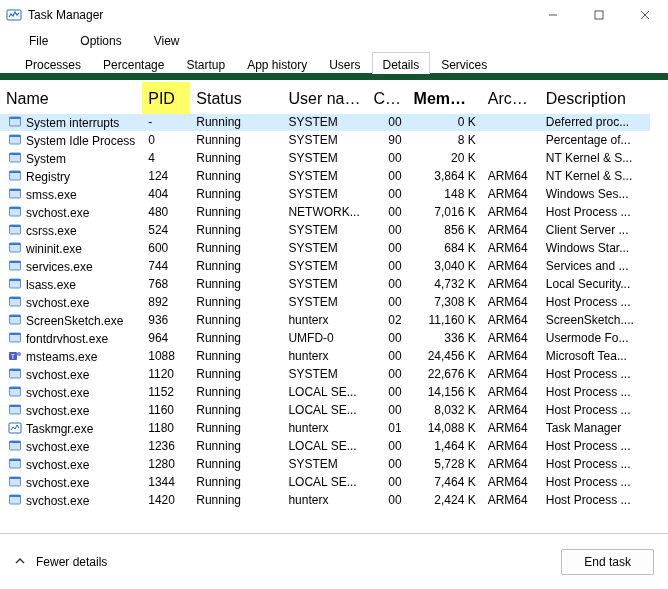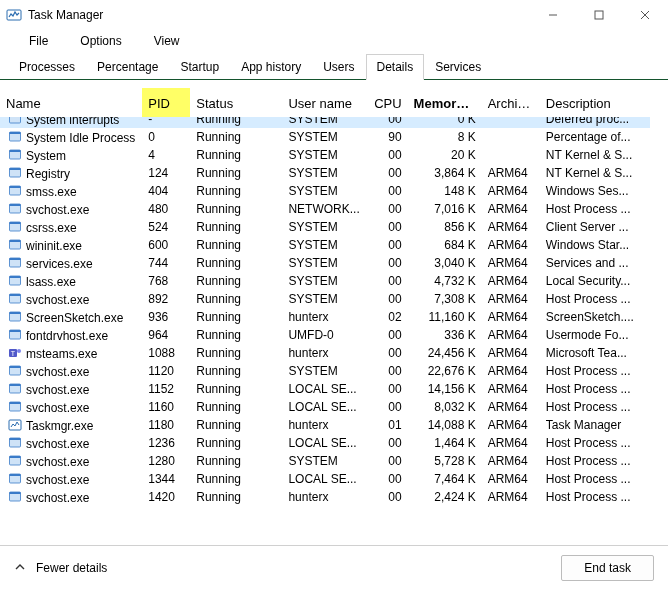--- a/index.html
+++ b/index.html
@@ -50,23 +50,22 @@
   }
   .menubar .menu-item {
     padding: 2px 10px;
     font-size: 12px;
     color: #000;
   }
   
   .tabbar {
     height: 28px;
     display: flex;
-    align-items: flex-end;
-    padding-left: 8px;
-    border-bottom: 1px solid #14532d;
+    padding-left: 14px;
+    border-bottom: 7px solid #14532d;
     font-size: 12px;
   }
   .tabbar .tab {
     padding: 5px 10px 5px;
     color: #000;
     border: 1px solid transparent;
     margin-bottom: -1px;
   }
   .tabbar .tab.active {
     border: 1px solid #d0d0d0;
@@ -84,25 +83,25 @@
     top:0; left:0; right:0; bottom:0;
     overflow-y: scroll;
   }
   table {
     width: 650px;
     border-collapse: collapse;
     table-layout: fixed;
   }
   thead th {
     position: sticky;
-    top: 8px;
+    top: 2px;
     background: #fff;
     text-align: left;
     font-weight: normal;
-    font-size: 13px;
+    font-size: 16px;
     padding: 8px 6px 6px 6px;
     border-bottom: 1px solid #d0d0d0;
     white-space: nowrap;
     overflow: hidden;
     text-overflow: ellipsis;
     margin-left: 40px;
   }
   thead th.sortcol {
     background: #ffff66;
   }
@@ -129,21 +128,21 @@
   col.c-desc { width: 110px; }
   .row-icon {
     width: 14px; height: 14px;
     display: inline-block;
     vertical-align: -2px;
     margin-right: 4px;
   }
   .name-cell { padding-left: 8px; }
   
   .footer {
-    height: 44px;
+    height: 56px;
     border-top: 1px solid #d0d0d0;
     display: flex;
     align-items: center;
     padding: 0 14px;
   }
   .fewer {
     display: flex;
     align-items: center;
     gap: 10px;
     font-size: 12px;

